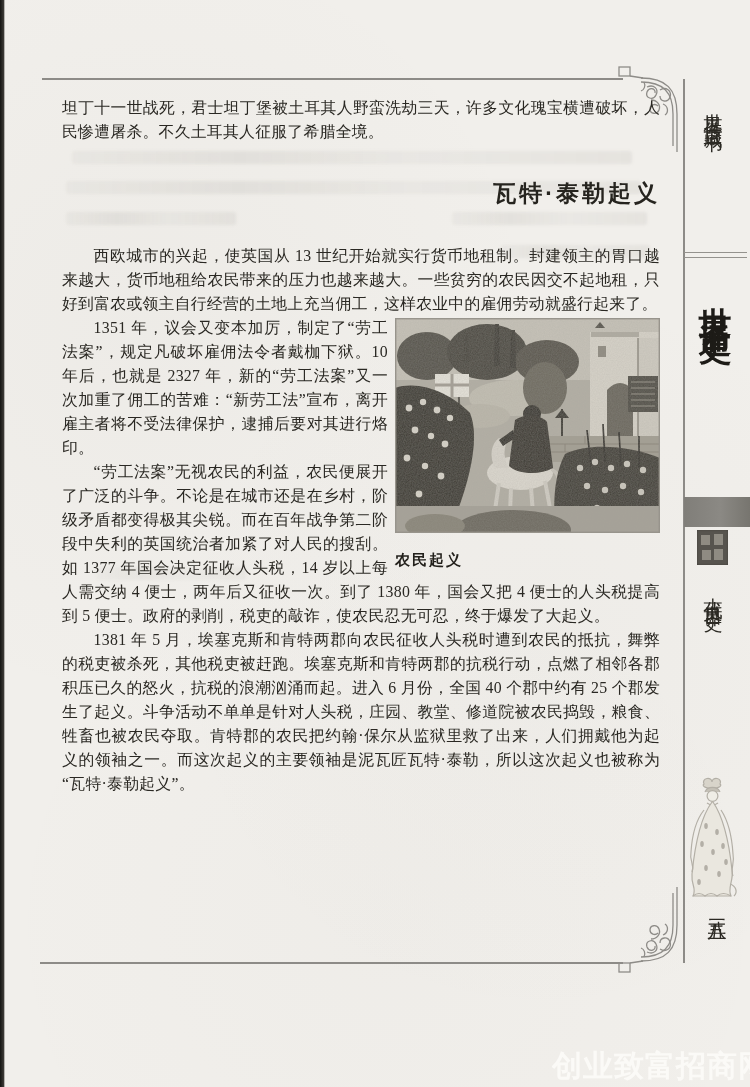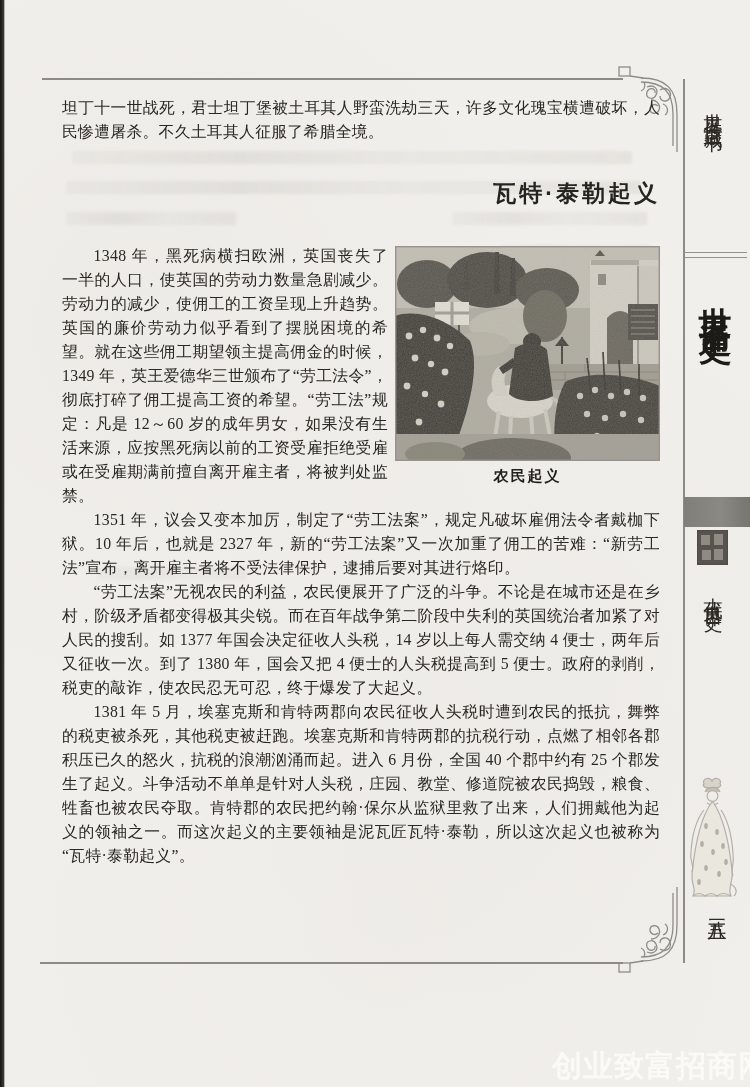--- a/index.html
+++ b/index.html
@@ -29,21 +29,21 @@
     font-size:15.8px;line-height:24px;text-align:justify;word-break:break-all;
     letter-spacing:0.3px;color:#2a2823;}
   .content p{margin:0;text-indent:2em;}
   .content p.no-indent{text-indent:0;}
   .section-title{margin:34px 0 36px;text-align:right;font-family:"Liberation Sans","DejaVu Sans",sans-serif;
     font-size:23px;line-height:30px;font-weight:bold;letter-spacing:3px;color:#26241f;text-indent:0;}
 
   
   .figure{float:right;width:265px;margin:2px 0 10px 7px;}
   .figure-img{width:265px;height:215px;display:block;}
-  .figure-caption{margin-top:5px;text-align:center;font-family:"Liberation Sans","DejaVu Sans",sans-serif;
+  .figure-caption{margin-top:17px;text-align:left;font-family:"Liberation Sans","DejaVu Sans",sans-serif;
     font-size:15px;line-height:20px;font-weight:bold;letter-spacing:2px;color:#23211c;}
 
   
   .v-text{position:absolute;writing-mode:vertical-rl;text-orientation:upright;color:#2b2923;}
   .series-title{left:700px;top:98px;font-size:19px;letter-spacing:4px;}
   .book-title{left:692px;top:281px;font-size:33px;letter-spacing:8px;font-weight:bold;color:#1d1b17;}
   .volume-title{left:700px;top:582px;font-size:19px;letter-spacing:4px;}
   .page-number{left:704px;top:904px;font-size:19px;letter-spacing:2px;}
   .sidebar-divider{position:absolute;left:684px;top:252px;width:63px;height:4px;
     border-top:1.5px solid #94928d;border-bottom:1.5px solid #94928d;}
@@ -104,20 +104,21 @@
   <div class="bleed" style="left:72px;top:151px;width:560px;"></div>
   <div class="bleed" style="left:66px;top:181px;width:575px;"></div>
   <div class="bleed" style="left:66px;top:212px;width:170px;"></div>
   <div class="bleed" style="left:452px;top:212px;width:195px;"></div>
   <div class="bleed" style="left:500px;top:245px;width:150px;"></div>
   <div class="bleed" style="left:96px;top:567px;width:150px;opacity:.7;"></div>
 
   <div class="content">
     <p class="no-indent">坦丁十一世战死，君士坦丁堡被土耳其人野蛮洗劫三天，许多文化瑰宝横遭破坏，人民惨遭屠杀。不久土耳其人征服了希腊全境。</p>
     <h1 class="section-title">瓦特·泰勒起义</h1>
+    <p>西欧城市的兴起，使英国从 13 世纪开始就实行货币地租制。封建领主的胃口越来越大，货币地租给农民带来的压力也越来越大。一些贫穷的农民因交不起地租，只好到富农或领主自行经营的土地上充当佣工，这样农业中的雇佣劳动就盛行起来了。</p>
 
     <div class="figure">
       <svg class="figure-img" viewBox="0 0 265 215" preserveAspectRatio="none">
         <defs>
           <filter id="grain">
               <feTurbulence type="fractalNoise" baseFrequency="0.85" numOctaves="2" result="n"></feTurbulence>
             <feColorMatrix in="n" type="matrix" values="0 0 0 0 0.35 0 0 0 0 0.34 0 0 0 0 0.31 0 0 0 0.28 0"></feColorMatrix>
             <feComposite operator="over" in2="SourceGraphic"></feComposite>
             </filter>
         </defs>
@@ -214,21 +215,20 @@
             </g>
           <rect x="0" y="188" width="265" height="27" fill="#a6a298"></rect>
           <ellipse cx="118" cy="212" rx="58" ry="20" fill="#6e6a60"></ellipse>
           <ellipse cx="40" cy="208" rx="30" ry="12" fill="#8a8679"></ellipse>
           <rect x="0.7" y="0.7" width="263.6" height="213.6" fill="none" stroke="#96928a" stroke-width="1.4"></rect>
         </g>
       </svg>
       <div class="figure-caption">农民起义</div>
     </div>
 
-    <p>1348 年，黑死病横扫欧洲，英国丧失了一半的人口，使英国的劳动力数量急剧减少。劳动力的减少，使佣工的工资呈现上升趋势。英国的廉价劳动力似乎看到了摆脱困境的希望。就在这些佣工期望领主提高佣金的时候，1349 年，英王爱德华三世颁布了“劳工法令”，彻底打碎了佣工提高工资的希望。“劳工法”规定：凡是 12～60 岁的成年男女，如果没有生活来源，应按黑死病以前的工资受雇拒绝受雇或在受雇期满前擅自离开雇主者，将被判处监禁。</p>
     <p>1351 年，议会又变本加厉，制定了“劳工法案”，规定凡破坏雇佣法令者戴枷下狱。10 年后，也就是 2327 年，新的“劳工法案”又一次加重了佣工的苦难：“新劳工法”宣布，离开雇主者将不受法律保护，逮捕后要对其进行烙印。</p>
     <p>“劳工法案”无视农民的利益，农民便展开了广泛的斗争。不论是在城市还是在乡村，阶级矛盾都变得极其尖锐。而在百年战争第二阶段中失利的英国统治者加紧了对人民的搜刮。如 1377 年国会决定征收人头税，14 岁以上每人需交纳 4 便士，两年后又征收一次。到了 1380 年，国会又把 4 便士的人头税提高到 5 便士。政府的剥削，税吏的敲诈，使农民忍无可忍，终于爆发了大起义。</p>
     <p>1381 年 5 月，埃塞克斯和肯特两郡向农民征收人头税时遭到农民的抵抗，舞弊的税吏被杀死，其他税吏被赶跑。埃塞克斯和肯特两郡的抗税行动，点燃了相邻各郡积压已久的怒火，抗税的浪潮汹涌而起。进入 6 月份，全国 40 个郡中约有 25 个郡发生了起义。斗争活动不单单是针对人头税，庄园、教堂、修道院被农民捣毁，粮食、牲畜也被农民夺取。肯特郡的农民把约翰·保尔从监狱里救了出来，人们拥戴他为起义的领袖之一。而这次起义的主要领袖是泥瓦匠瓦特·泰勒，所以这次起义也被称为“瓦特·泰勒起义”。</p>
   </div>
 
   <div class="v-text series-title">世界传世藏书</div>
   <div class="sidebar-divider"></div>
   <div class="v-text book-title">世界通史</div>
   <div class="sidebar-band"></div>
   <div class="seal">

